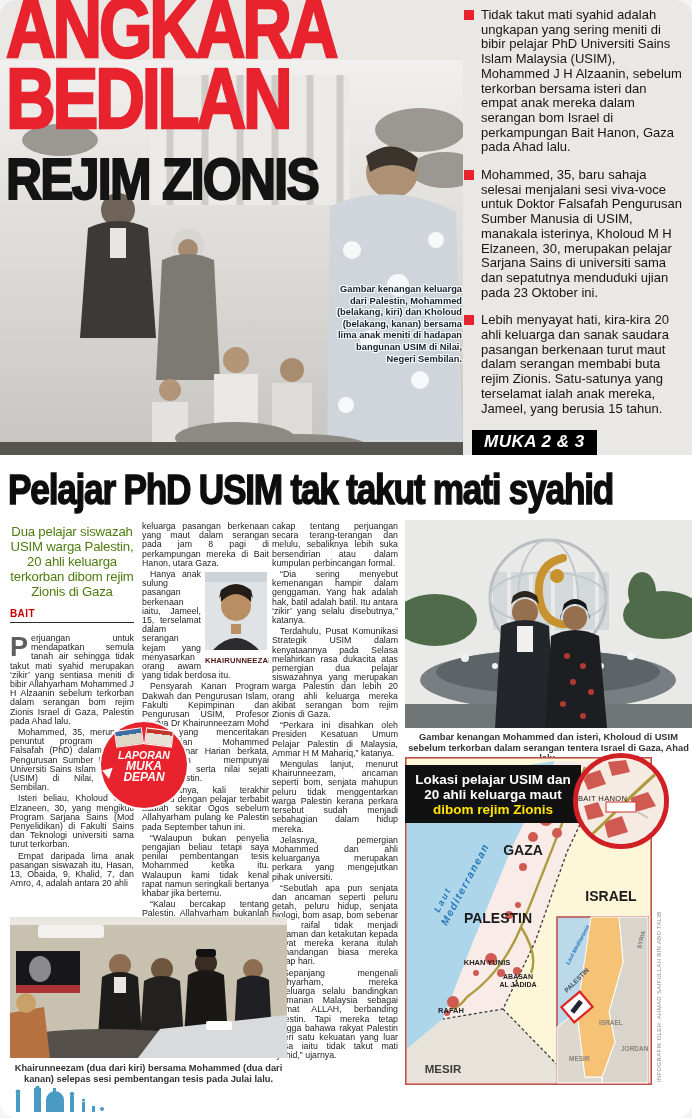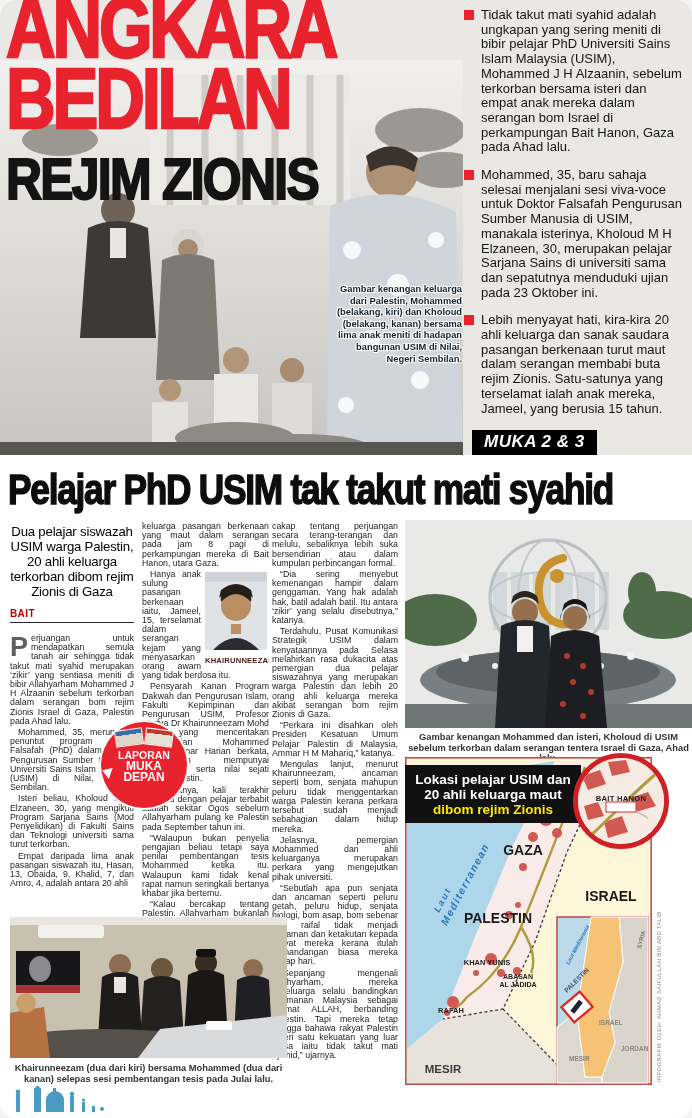--- a/index.html
+++ b/index.html
@@ -23,62 +23,62 @@
   .bullet-sq{position:absolute;left:0;top:2px;width:10px;height:10px;background:#e8232e;}
   .muka-badge{display:inline-block;margin:1px 0 0 8px;background:#000000;color:#fff;
         font-weight:700;font-style:italic;font-size:17px;letter-spacing:0.5px;padding:2px 12px 3px;}
   
   .art-headline{position:absolute;left:8px;top:466px;width:678px;color:#0d0d0d;font-weight:700;
         font-size:42px;letter-spacing:-1.5px;white-space:nowrap;transform:scaleX(0.84);
         transform-origin:left top;-webkit-text-stroke:1.4px #0d0d0d;}
   .colA{position:absolute;left:10px;top:524px;width:124px;height:392px;overflow:hidden;}
   .colB{position:absolute;left:142px;top:522px;width:127px;height:394px;overflow:hidden;}
   .colC{position:absolute;left:272px;top:522px;width:126px;height:585px;overflow:hidden;}
-  .standfirst{font-size:13.2px;line-height:15px;text-align:center;color:#000000;
+  .standfirst{font-size:13.2px;line-height:15px;text-align:center;color:#4d7c0f;
         letter-spacing:-0.2px;font-weight:400;}
   .dateline{color:#c20000;font-weight:700;font-size:10px;letter-spacing:0.4px;margin-top:9px;}
   .rule{border:none;border-top:1.6px solid #2a2a2a;margin:3px 0 11px;}
   .body p{margin:0 0 2px;font-size:8.8px;line-height:9.2px;text-align:justify;
         color:#1d1d1d;text-indent:8px;}
   .body p.first{text-indent:0;}
   .dropcap{float:left;font-size:27px;line-height:24px;font-weight:700;color:#5f5f5f;
         padding:1px 3px 0 0;}
   .portrait-wrap{float:right;width:64px;margin:2px 0 2px 4px;}
   .portrait-box{width:62px;height:78px;}
   .portrait-cap{font-size:7.6px;font-weight:700;color:#4a1512;margin-top:2px;letter-spacing:0.2px;}
   .laporan{position:absolute;left:101px;top:722px;width:86px;height:86px;border-radius:50%;
         background:#e8232e;z-index:6;text-align:center;color:#fff;
         box-shadow:0 0 0 2px rgba(255,255,255,0.95);}
   .laporan .thumbs{position:absolute;left:0;top:7px;width:100%;display:flex;justify-content:center;gap:2px;}
   .laporan .thumb{width:26px;height:15px;border:1.5px solid #fff;
         background:linear-gradient(#c0392b 28%,#e8e2d6 28%);}
   .laporan .thumb.t1{transform:rotate(-8deg);background:linear-gradient(#3a6ea5 30%,#ded6c6 30%);}
   .laporan .thumb.t2{transform:rotate(7deg);}
-  .laporan .txt{position:absolute;left:0;top:28px;width:100%;font-weight:700;
+  .laporan .txt{position:absolute;left:0;top:28px;width:100%;font-style:italic;font-weight:700;
         line-height:11px;}
   .laporan .l1{font-size:10.5px;} .laporan .l2,.laporan .l3{font-size:12px;}
   .laporan .arrow{position:absolute;left:1px;top:44px;width:0;height:0;
         border-top:6px solid transparent;border-bottom:6px solid transparent;border-right:9px solid #fff;
         transform:rotate(18deg);}
   .group-photo{position:absolute;left:10px;top:917px;width:277px;height:141px;}
   .group-cap{position:absolute;left:10px;top:1063px;width:277px;text-align:center;
         font-size:9.3px;font-weight:700;line-height:10.6px;color:#333;}
   .mosque{position:absolute;left:12px;top:1086px;}
   .couple-photo{position:absolute;left:405px;top:520px;width:287px;height:208px;}
   .couple-cap{position:absolute;left:405px;top:732px;width:287px;text-align:center;
         font-size:9.3px;font-weight:700;line-height:10.6px;color:#333;}
   
   .map{position:absolute;left:405px;top:757px;width:247px;height:328px;}
   .map-title{position:absolute;left:0;top:8px;width:172px;background:#111;z-index:4;
         text-align:center;padding:7px 2px 6px;font-weight:700;font-size:13.5px;line-height:15px;}
   .map-title .w{color:#fff;} .map-title .y{color:#ffe400;}
   .circle-inset{position:absolute;left:573px;top:753px;width:86px;height:86px;border-radius:50%;
         border:5px solid #d11f26;background:#f6ebe2;overflow:hidden;z-index:5;}
-  .circle-inset .bh{position:absolute;left:0;top:36px;width:100%;text-align:center;
-        font-size:7.6px;font-weight:700;color:#222;letter-spacing:0.3px;}
+  .circle-inset .bh{position:absolute;left:0;top:36px;width:100%;
+        font-size:7.6px;font-weight:400;color:#222;letter-spacing:0.3px;}
   .map-credit{position:absolute;left:656px;top:1082px;transform:rotate(-90deg);
         transform-origin:0 0;font-size:6px;color:#8a8a8a;white-space:nowrap;letter-spacing:0.3px;}
 </style>
 </head>
 <body>
 
 <div class="page">
 
   <div class="top">
 

